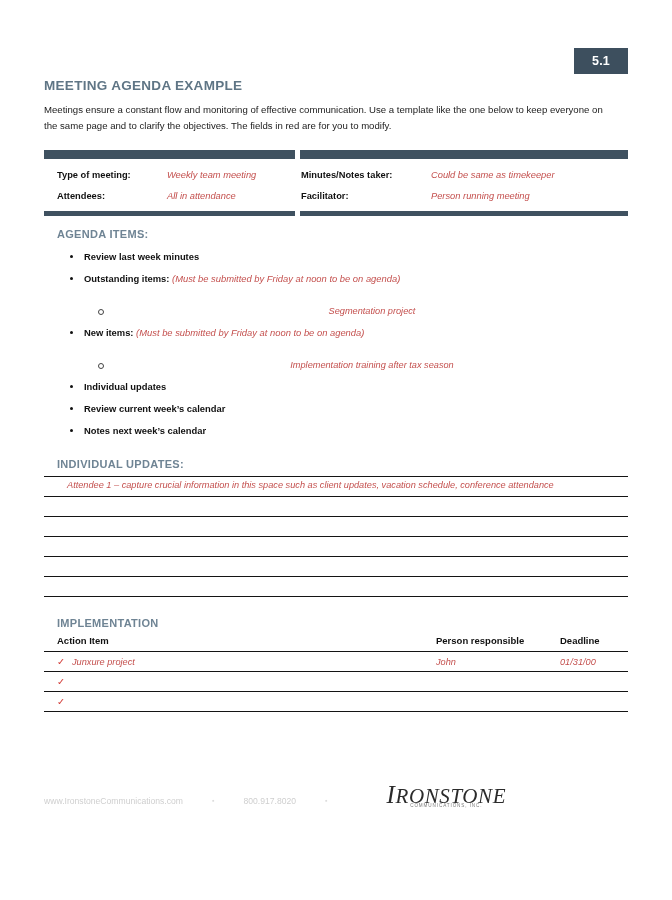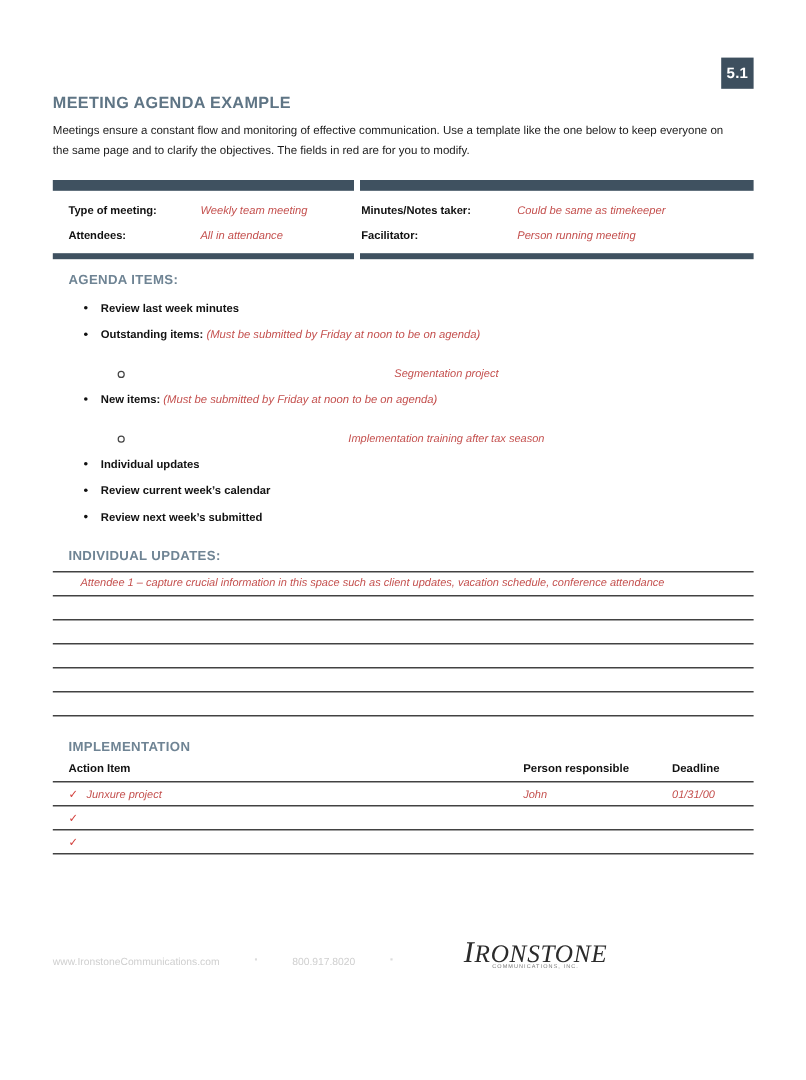--- a/index.html
+++ b/index.html
@@ -24,21 +24,21 @@
     width: 672px;
     height: 900px;
     background: #fff;
   }
 
   
   .badge {
     position: absolute;
     right: 44px;
     top: 48px;
-    width: 27px;
+    width: 54px;
     height: 26px;
     background: #3d4f5e;
     color: #ffffff;
     font-size: 12.5px;
     font-weight: bold;
     display: flex;
     align-items: center;
     justify-content: center;
     letter-spacing: .2px;
   }
@@ -375,21 +375,21 @@
           <li>
             <span class="dot"></span>
             <span>Individual updates</span>
           </li>
           <li>
             <span class="dot"></span>
             <span>Review current week’s calendar</span>
           </li>
           <li>
             <span class="dot"></span>
-            <span>Review next week’s submitted</span>
+            <span>Notes next week’s calendar</span>
           </li>
         </ul>
       </div>
 
       <div style="margin-top:22px;">
         <div class="sec-head">INDIVIDUAL UPDATES:</div>
         <div class="lines">
           <div class="line-row first">
             <span class="line-text">Attendee 1 – capture crucial information in this space such as client updates, vacation schedule, conference attendance</span>
           </div>

